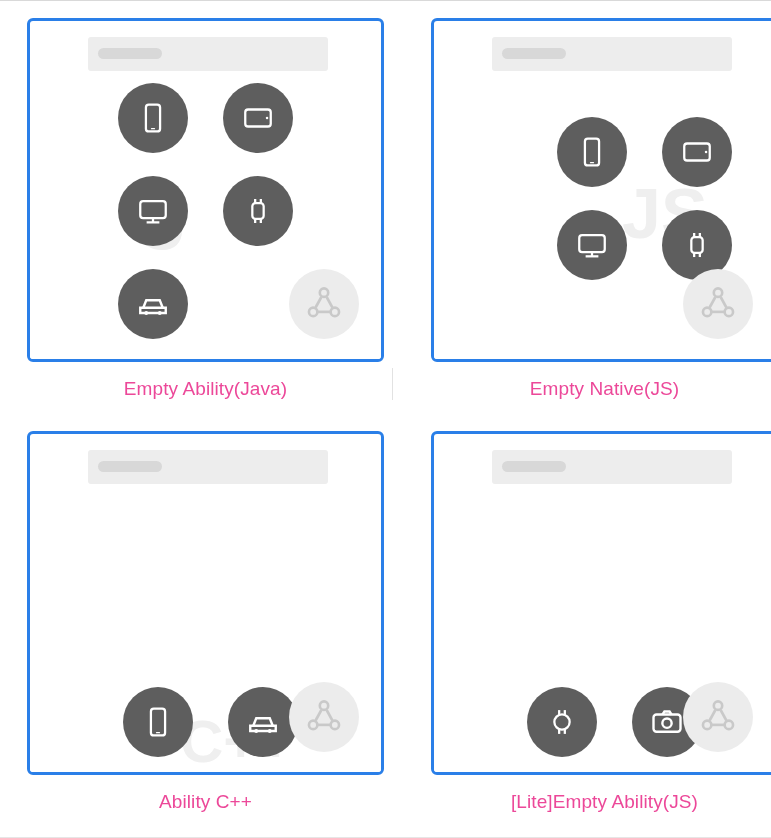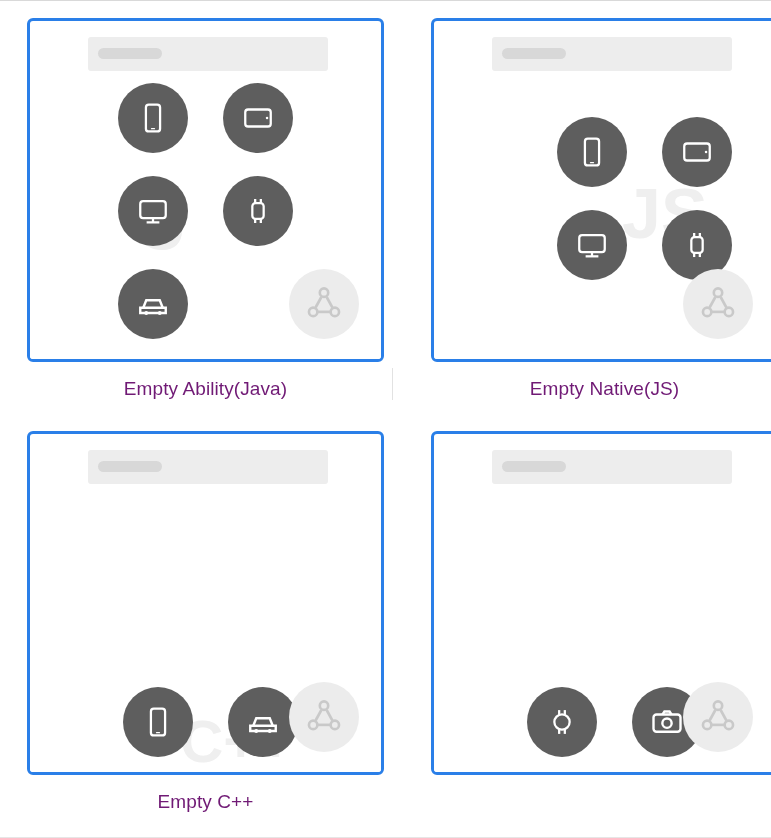--- a/index.html
+++ b/index.html
@@ -119,21 +119,21 @@
     border-radius: 50%;
     background: #ececec;
     display: flex;
     align-items: center;
     justify-content: center;
   }
 
   .tpl-label {
     margin-top: 16px;
     font-size: 19px;
-    color: #701a75;
+    color: #ec4899;
     text-align: center;
     letter-spacing: 0.1px;
   }
 
   
   .top-rule {
     position: absolute;
     left: 0;
     top: 0;
     width: 771px;
@@ -315,21 +315,21 @@
               <circle cx="12" cy="5.5" r="2.4" fill="none" stroke="#c9c9c9" stroke-width="1.5"></circle>
               <circle cx="5.8" cy="16.5" r="2.4" fill="none" stroke="#c9c9c9" stroke-width="1.5"></circle>
               <circle cx="18.2" cy="16.5" r="2.4" fill="none" stroke="#c9c9c9" stroke-width="1.5"></circle>
               <line x1="10.5" y1="8" x2="7.2" y2="14" stroke="#c9c9c9" stroke-width="1.5"></line>
               <line x1="13.5" y1="8" x2="16.8" y2="14" stroke="#c9c9c9" stroke-width="1.5"></line>
               <line x1="8.4" y1="16.5" x2="15.6" y2="16.5" stroke="#c9c9c9" stroke-width="1.5"></line>
             </svg>
         </div>
       </div>
     </div>
-    <div class="tpl-label">Empty C++</div>
+    <div class="tpl-label">Ability C++</div>
   </div>
 
   <div class="tpl-cell cell-pad-d">
     <div class="tpl-card narrow">
       <div class="mock-titlebar">
         <div class="bar-pill"></div>
       </div>
       <div class="mock-body">
         <div class="dev" style="left:93px;top:203px;">
           <svg width="34" height="34" viewBox="0 0 24 24">
@@ -353,17 +353,18 @@
               <circle cx="12" cy="5.5" r="2.4" fill="none" stroke="#c9c9c9" stroke-width="1.5"></circle>
               <circle cx="5.8" cy="16.5" r="2.4" fill="none" stroke="#c9c9c9" stroke-width="1.5"></circle>
               <circle cx="18.2" cy="16.5" r="2.4" fill="none" stroke="#c9c9c9" stroke-width="1.5"></circle>
               <line x1="10.5" y1="8" x2="7.2" y2="14" stroke="#c9c9c9" stroke-width="1.5"></line>
               <line x1="13.5" y1="8" x2="16.8" y2="14" stroke="#c9c9c9" stroke-width="1.5"></line>
               <line x1="8.4" y1="16.5" x2="15.6" y2="16.5" stroke="#c9c9c9" stroke-width="1.5"></line>
             </svg>
         </div>
       </div>
     </div>
+    <div class="tpl-label">[Lite]Empty Ability(JS)</div>
   </div>
 
   <div class="mid-rule"></div>
   <div class="bottom-rule"></div>
 </div>
 
 </body></html>

